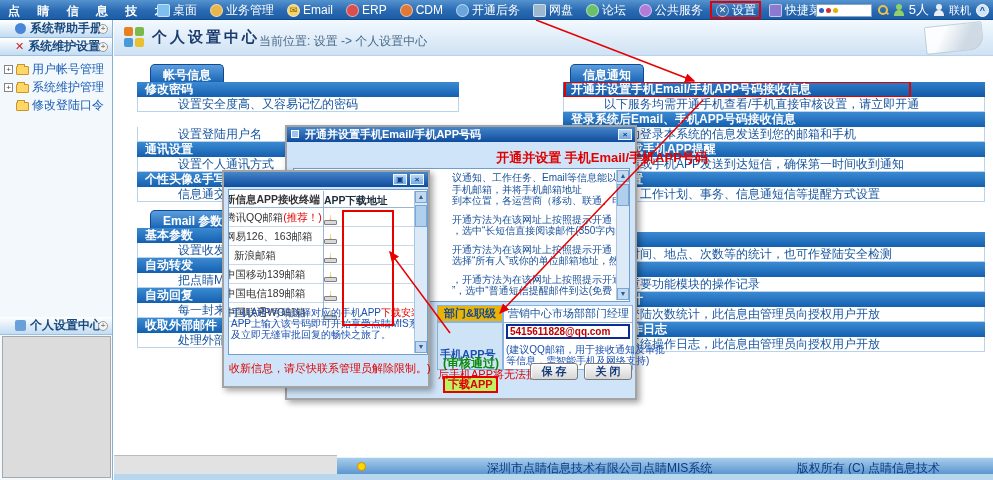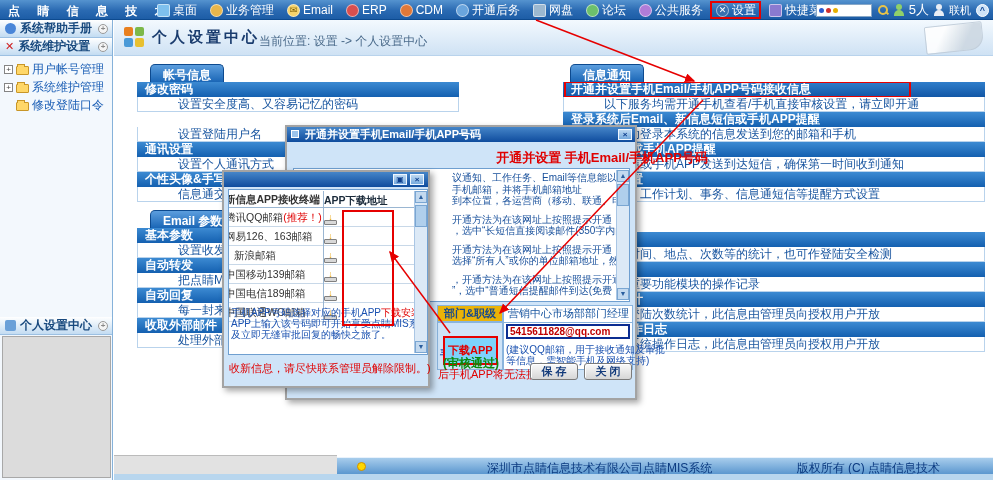--- a/index.html
+++ b/index.html
@@ -26,21 +26,21 @@
 .person::before { content:""; position:absolute; left:2px; top:0; width:6px; height:6px; border-radius:50%; background:#e8edf5; }
 .person::after { content:""; position:absolute; left:0; top:6px; width:10px; height:6px; border-radius:5px 5px 0 0; background:#e8edf5; }
 .person.green::before,.person.green::after { background:#8fd06a; }
 .chev { width:13px; height:13px; border-radius:50%; background:#cfe4f8; border:1px solid #fff; color:#1a4f9c;
   font-size:9px; line-height:11px; text-align:center; font-weight:bold; }
 
 
 .sidebar { position:absolute; left:0; top:20px; width:113px; height:460px; background:#f3f8fd; border-right:1px solid #86b2da; }
 .sp-head { position:relative; width:100%; height:18px; background:linear-gradient(#ffffff,#c3dcf2);
   border-bottom:1px solid #9cc0e2; color:#18497e; font-weight:bold; font-size:12px;
-  display:flex; align-items:center; gap:4px; padding-left:5px; cursor:pointer; }
+  display:flex; align-items:center; gap:4px; padding-left:15px; cursor:pointer; }
 .sp-plus { position:absolute; right:4px; top:4px; width:10px; height:10px; border:1px solid #9a9a9a; border-radius:50%;
   color:#8a8a8a; font-size:8px; line-height:8px; text-align:center; background:#f4f4f4; }
 .ball { width:11px; height:11px; border-radius:50%; display:inline-block; }
 .tree { padding:4px 0 0 4px; color:#1b5eb5; }
 .titem { display:flex; align-items:center; gap:3px; height:18px; cursor:pointer; white-space:nowrap; font-size:12px; }
 .pbox { width:9px; height:9px; border:1px solid #848484; background:#fff; font-size:8px; line-height:7px; text-align:center; color:#444; flex:none; }
 .pbox.empty { border:none; background:transparent; }
 .folder { width:13px; height:9px; background:#ffd768; border:1px solid #c89628; border-radius:1px; position:relative; flex:none; margin-top:2px; }
 .folder::before { content:""; position:absolute; top:-3px; left:0; width:6px; height:2px; background:#ffd768; border:1px solid #c89628; border-bottom:none; }
 .gray-area { position:absolute; left:2px; top:316px; width:109px; height:142px; background:#dcdcdc; border:1px solid #a8a8a8; }
@@ -85,21 +85,21 @@
 .sb-btn { position:absolute; left:0; width:12px; height:12px; background:#c3d9ef; border:1px solid #7aa6d2;
   color:#2a5e9e; font-size:7px; line-height:10px; text-align:center; cursor:pointer; }
 .sb-thumb { position:absolute; left:0; top:14px; width:12px; height:22px; background:#b0cfec; border:1px solid #7aa6d2; cursor:pointer; }
 .cell-label { position:absolute; background:#eab308; border:1px solid #8ab4dd; color:#14498f; font-weight:bold;
   font-size:11px; line-height:15px; text-align:center; }
 .cell-val { position:absolute; background:#fff; border:1px solid #8ab4dd; color:#17549f; font-size:11px; line-height:15px; padding-left:4px; white-space:nowrap; }
 .app-input { position:absolute; border:2px solid #0b2d91; background:#fff; color:#c00000; font-size:10px;
   font-weight:bold; line-height:12px; padding:1px 2px; white-space:nowrap; overflow:hidden; }
 .note { position:absolute; color:#1a51b0; font-size:10px; white-space:nowrap; }
 .red-link-box { position:absolute; border:2px solid #e60000; color:#e00000; font-weight:bold; font-size:11px;
-  line-height:13px; padding:6px 3px; cursor:pointer; background:#7dd3fc; white-space:nowrap; }
+  line-height:13px; padding:0 3px; cursor:pointer; background:#bef264; white-space:nowrap;margin-top:40px; }
 .blue-label { position:absolute; color:#1a51b0; font-weight:bold; font-size:11px; white-space:nowrap; }
 .green-status { position:absolute; color:#0a8a0a; font-weight:bold; font-size:12px; white-space:nowrap; }
 .warn { position:absolute; color:#e00000; font-size:11px; white-space:nowrap; }
 .btn3d { position:absolute; width:48px; height:17px; background:linear-gradient(#fafafa,#d6d6d6);
   border:1px solid #7a7a7a; border-radius:3px; box-shadow:inset 1px 1px 0 #fff; color:#123a7a;
   font-weight:bold; font-size:11px; line-height:15px; text-align:center; cursor:pointer; }
 
 
 .inner-box { position:absolute; left:4px; top:17px; width:200px; height:166px; background:#fff; border:1px solid #6f9fd0; overflow:hidden; }
 .tbl { position:absolute; left:-7px; top:0; width:192px; }
@@ -267,21 +267,21 @@
       <div class="drow" style="top:105px;">处理外部支持PO</div>
     </div>
 
     <div class="tab" style="left:456px;top:44px;">信息通知</div>
     <div class="col" style="left:449px;top:62px;width:422px;height:320px;">
       <div class="hrow" style="top:0;background:linear-gradient(#2f7ecb,#1257a6);">
         <span>开通并设置手机Email/手机APP号码接收信息</span>
         <span class="annot-box" style="left:1px;top:-1px;width:347px;height:17px;"></span>
       </div>
       <div class="drow" style="top:15px;">以下服务均需开通手机查看/手机直接审核设置，请立即开通</div>
-      <div class="hrow" style="top:30px;">登录系统后Email、新信息短信或手机APP提醒</div>
+      <div class="hrow" style="top:30px;">登录系统后Email、手机APP号码接收信息</div>
       <div class="drow" style="top:45px;">把成功登录本系统的信息发送到您的邮箱和手机</div>
       <div class="hrow" style="top:60px;">新信息短信或手机APP提醒</div>
       <div class="drow" style="top:75px;">以短信或手机APP发送到达短信，确保第一时间收到通知</div>
       <div class="hrow" style="top:90px;">提醒方式设置</div>
       <div class="drow" style="top:105px;">会议、工作计划、事务、信息通短信等提醒方式设置</div>
       <div class="hrow" style="top:150px;">登陆统计</div>
       <div class="drow" style="top:165px;">登陆时间、地点、次数等的统计，也可作登陆安全检测</div>
       <div class="hrow" style="top:180px;">操作记录</div>
       <div class="drow" style="top:195px;">系统重要功能模块的操作记录</div>
       <div class="hrow" style="top:210px;">登陆次数统计</div>

